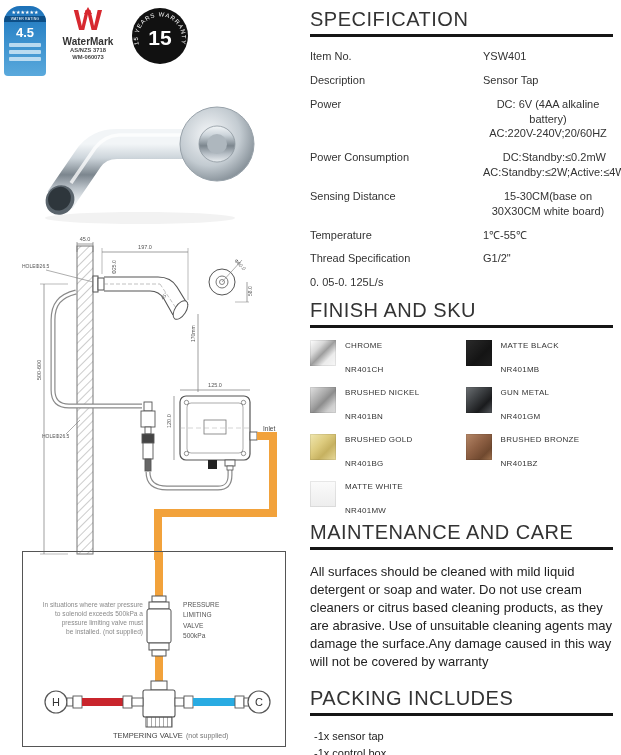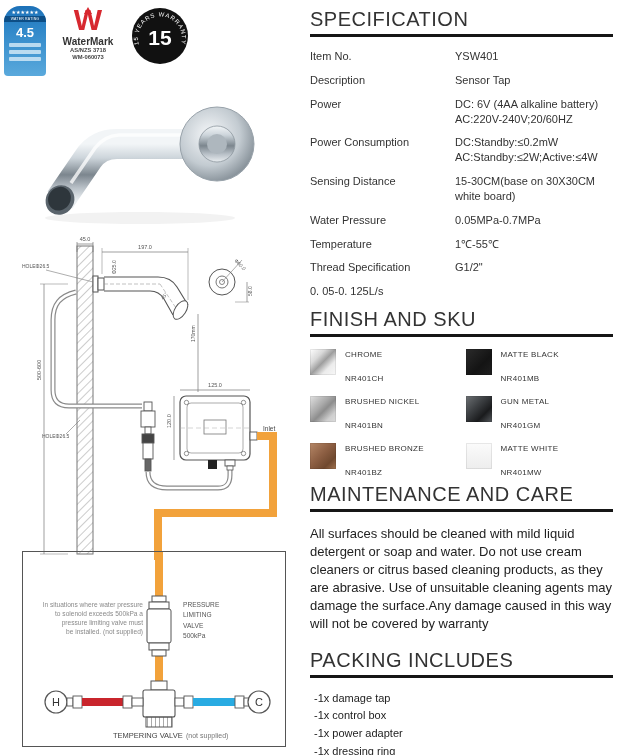--- a/index.html
+++ b/index.html
@@ -20,23 +20,23 @@
   .wmk .wglyph .arrow{position:absolute;left:50%;top:1px;transform:translateX(-50%);
         width:0;height:0;border-left:4px solid transparent;border-right:4px solid transparent;
         border-bottom:7px solid #d7282f;}
   .wmk .l1{font-size:10px;font-weight:bold;color:#333;margin-top:2px;}
   .wmk .l2,.wmk .l3{font-size:5.8px;font-weight:bold;color:#444;line-height:7px;}
 
   
   #rightcol{position:absolute;left:310px;top:8px;width:303px;}
   h2.sec{font-size:20px;font-weight:400;letter-spacing:.5px;color:#333;margin:0 0 3px 0;}
   .rule{height:3px;background:#161616;margin-bottom:12px;}
-  .spec-row{display:flex;margin-bottom:9px;}
+  .spec-row{display:flex;margin-bottom:9px;gap:28px;}
   .spec-label{width:145px;flex:none;font-size:11px;color:#333;padding-top:1px;}
-  .spec-value{font-size:11px;color:#333;white-space:pre-line;line-height:1.35;}
+  .spec-value{font-size:11px;color:#333;white-space:pre-line;line-height:1.35;text-align:center;}
   .finish-grid{display:grid;grid-template-columns:1fr 1fr;row-gap:13px;column-gap:8px;margin-bottom:6px;}
   .finish-item{display:flex;gap:9px;}
   .swatch{width:26px;height:26px;flex:none;box-shadow:inset 0 0 0 1px rgba(0,0,0,.08);}
   .finish-txt{display:flex;flex-direction:column;justify-content:space-between;height:33px;padding-top:1px;}
   .finish-name{font-size:8px;color:#333;letter-spacing:.3px;}
   .finish-sku{font-size:8px;color:#333;letter-spacing:.3px;}
   .maint-body{font-size:13px;line-height:1.38;color:#222;margin-bottom:16px;}
   .pack-list{list-style:none;margin:2px 0 0 0;padding:0 0 0 4px;font-size:11px;line-height:1.6;color:#222;}
   .mt1{margin-top:12px;} .mt2{margin-top:14px;}
 
@@ -289,24 +289,20 @@
       <div class="spec-row">
           <div class="spec-label">Power Consumption</div>
           <div class="spec-value">DC:Standby:≤0.2mW
 AC:Standby:≤2W;Active:≤4W</div>
         </div>
       <div class="spec-row">
           <div class="spec-label">Sensing Distance</div>
           <div class="spec-value">15-30CM(base on 30X30CM white board)</div>
         </div>
       <div class="spec-row">
-          <div class="spec-label">Water Pressure</div>
-          <div class="spec-value">0.05MPa-0.7MPa</div>
-        </div>
-      <div class="spec-row">
           <div class="spec-label">Temperature</div>
           <div class="spec-value">1℃-55℃</div>
         </div>
       <div class="spec-row">
           <div class="spec-label">Thread Specification</div>
           <div class="spec-value">G1/2"</div>
         </div>
       <div class="spec-row">
           <div class="spec-value">0. 05-0. 125L/s</div>
         </div>
@@ -335,20 +331,27 @@
         <div class="finish-txt">
             <span class="finish-name">BRUSHED NICKEL</span>
             <span class="finish-sku">NR401BN</span>
           </div>
       </div>
       <div class="finish-item">
         <div class="swatch" style="background: linear-gradient(135deg, rgb(109, 113, 116) 0%, rgb(60, 63, 66) 40%, rgb(26, 27, 29) 70%, rgb(85, 89, 93) 100%);"></div>
         <div class="finish-txt">
             <span class="finish-name">GUN METAL</span>
             <span class="finish-sku">NR401GM</span>
+          </div>
+      </div>
+      <div class="finish-item">
+        <div class="swatch" style="background: linear-gradient(135deg, rgb(240, 231, 176) 0%, rgb(221, 203, 126) 40%, rgb(198, 177, 96) 65%, rgb(232, 218, 155) 100%);"></div>
+        <div class="finish-txt">
+            <span class="finish-name">BRUSHED GOLD</span>
+            <span class="finish-sku">NR401BG</span>
           </div>
       </div>
       <div class="finish-item">
         <div class="swatch" style="background: linear-gradient(135deg, rgb(181, 135, 103) 0%, rgb(141, 95, 67) 45%, rgb(112, 73, 47) 75%, rgb(161, 115, 79) 100%);"></div>
         <div class="finish-txt">
             <span class="finish-name">BRUSHED BRONZE</span>
             <span class="finish-sku">NR401BZ</span>
           </div>
       </div>
       <div class="finish-item">
@@ -360,21 +363,21 @@
       </div>
     </div>
 
     <h2 class="sec mt2">MAINTENANCE AND CARE</h2>
     <div class="rule"></div>
     <p class="maint-body">All surfaces should be cleaned with mild liquid detergent or soap and water. Do not use cream cleaners or citrus based cleaning products, as they are abrasive. Use of unsuitable cleaning agents may damage the surface.Any damage caused in this way will not be covered by warranty</p>
 
     <h2 class="sec mt1">PACKING INCLUDES</h2>
     <div class="rule"></div>
     <ul class="pack-list">
-      <li>-1x damage tap</li>
+      <li>-1x sensor tap</li>
       <li>-1x control box</li>
       <li>-1x power adapter</li>
       <li>-1x dressing ring</li>
 
     </ul>
   </div>
 
 </div>
 
 </body></html>

